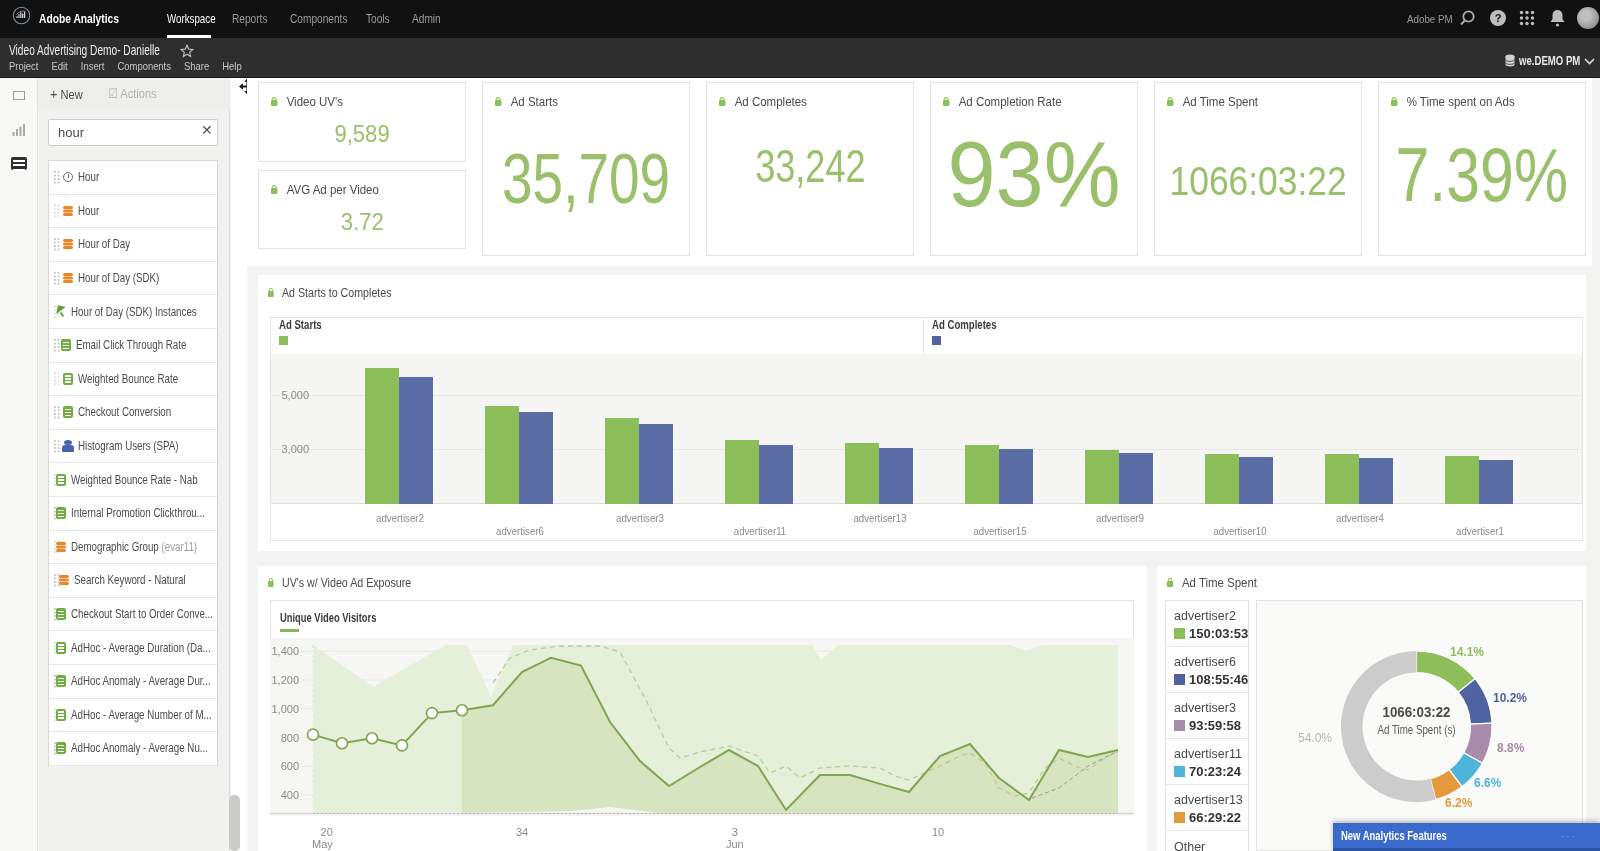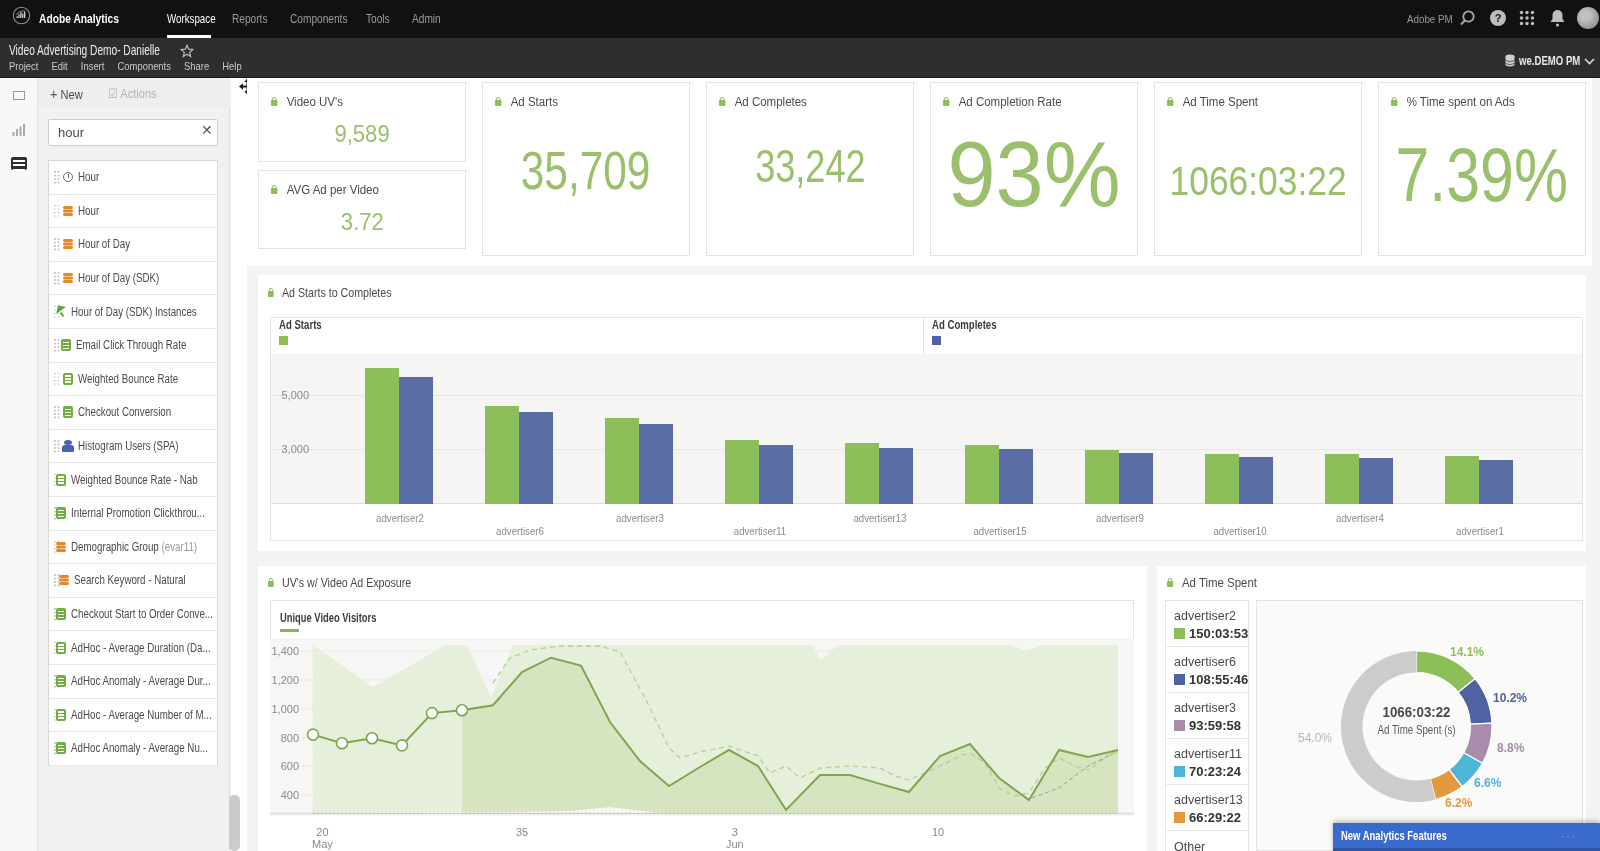--- a/index.html
+++ b/index.html
@@ -239,21 +239,21 @@
     </div>
 </div>
 <div class="card" style="left:258px;top:170px;width:208px;height:79px">
   <div class="ctitle"><span class="lock"></span>AVG Ad per Video</div>
   <div class="bignum" style="top:37px;font-size:24px">
       <span class="sx" style="transform:scaleX(.92)">3.72</span>
     </div>
 </div>
 <div class="card" style="left:482px;top:82px;width:208px;height:174px">
   <div class="ctitle"><span class="lock"></span>Ad Starts</div>
-  <div class="bignum" style="top:56px;font-size:54px">
+  <div class="bignum" style="top:56px;font-size:70px">
       <span class="sx" style="transform:scaleX(.785)">35,709</span>
     </div>
 </div>
 <div class="card" style="left:706px;top:82px;width:208px;height:174px">
   <div class="ctitle"><span class="lock"></span>Ad Completes</div>
   <div class="bignum" style="top:56px;font-size:46px">
       <span class="sx" style="transform:scaleX(.785)">33,242</span>
     </div>
 </div>
 <div class="card" style="left:930px;top:82px;width:208px;height:174px">
@@ -356,22 +356,22 @@
 <polyline points="43,96.6 72,105.2 102,100.2 132,107.4 162,75.1 192,72.2 223,67.2 252,34.1 281,19.7 311,27.6 340,84.0 370,123.1 399,148.1 430,129.0 459,112.0 488,128.0 516,172.0 550,137.0 580,137.0 610,145.9 639,154.0 670,118.0 700,106.0 729,140.0 759,162.0 789,112.0 818,119.0 848,112.0" fill="none" stroke="#7fa64f" stroke-width="2"></polyline>
 <circle cx="43" cy="96.6" r="5.5" fill="#fff" stroke="#7fa64f" stroke-width="1.6"></circle>
 <circle cx="72" cy="105.2" r="5.5" fill="#fff" stroke="#7fa64f" stroke-width="1.6"></circle>
 <circle cx="102" cy="100.2" r="5.5" fill="#fff" stroke="#7fa64f" stroke-width="1.6"></circle>
 <circle cx="132" cy="107.4" r="5.5" fill="#fff" stroke="#7fa64f" stroke-width="1.6"></circle>
 <circle cx="162" cy="75.1" r="5.5" fill="#fff" stroke="#7fa64f" stroke-width="1.6"></circle>
 <circle cx="192" cy="72.2" r="5.5" fill="#fff" stroke="#7fa64f" stroke-width="1.6"></circle>
 <line x1="0" y1="175.5" x2="864" y2="175.5" stroke="#d9d9d7" stroke-width="1.5"></line>
 <line x1="43" y1="175.5" x2="848" y2="175.5" stroke="#b9b9b7" stroke-width="1" stroke-dasharray="2,2"></line>
 </svg>
-  <div class="xlab" style="left:54px;top:260px;text-align:center">20<br>May</div>
-  <div class="xlab" style="left:258px;top:260px">35</div>
+  <div class="xlab" style="left:54px;top:260px;text-align:right">20<br>May</div>
+  <div class="xlab" style="left:258px;top:260px">34</div>
   <div class="xlab" style="left:468px;top:260px;text-align:center">3<br>Jun</div>
   <div class="xlab" style="left:674px;top:260px">10</div>
 </div>
 
 <div class="panel" style="left:1157px;top:566px;width:429px;height:285px">
   <div class="abs" style="left:10px;top:9px;font-size:13px;color:#4a4a4a;transform:scaleX(.88);transform-origin:left top;white-space:nowrap"><span class="lock"></span>Ad Time Spent</div>
   <div class="card" style="left:8px;top:34px;width:84px;height:251px;border-bottom:none" id="donutlist">
 <div style="padding:8px 0 5px 8px;border-bottom:1px solid #e9e9e7">
         <div style="font-size:12.5px;color:#4a4a4a">advertiser2</div>
         <div style="margin-top:3px;font-size:13px;font-weight:bold;color:#333;white-space:nowrap"><span style="display:inline-block;width:11px;height:11px;background:#8cbf5a;margin-right:4px;vertical-align:-1px"></span>150:03:53</div>

